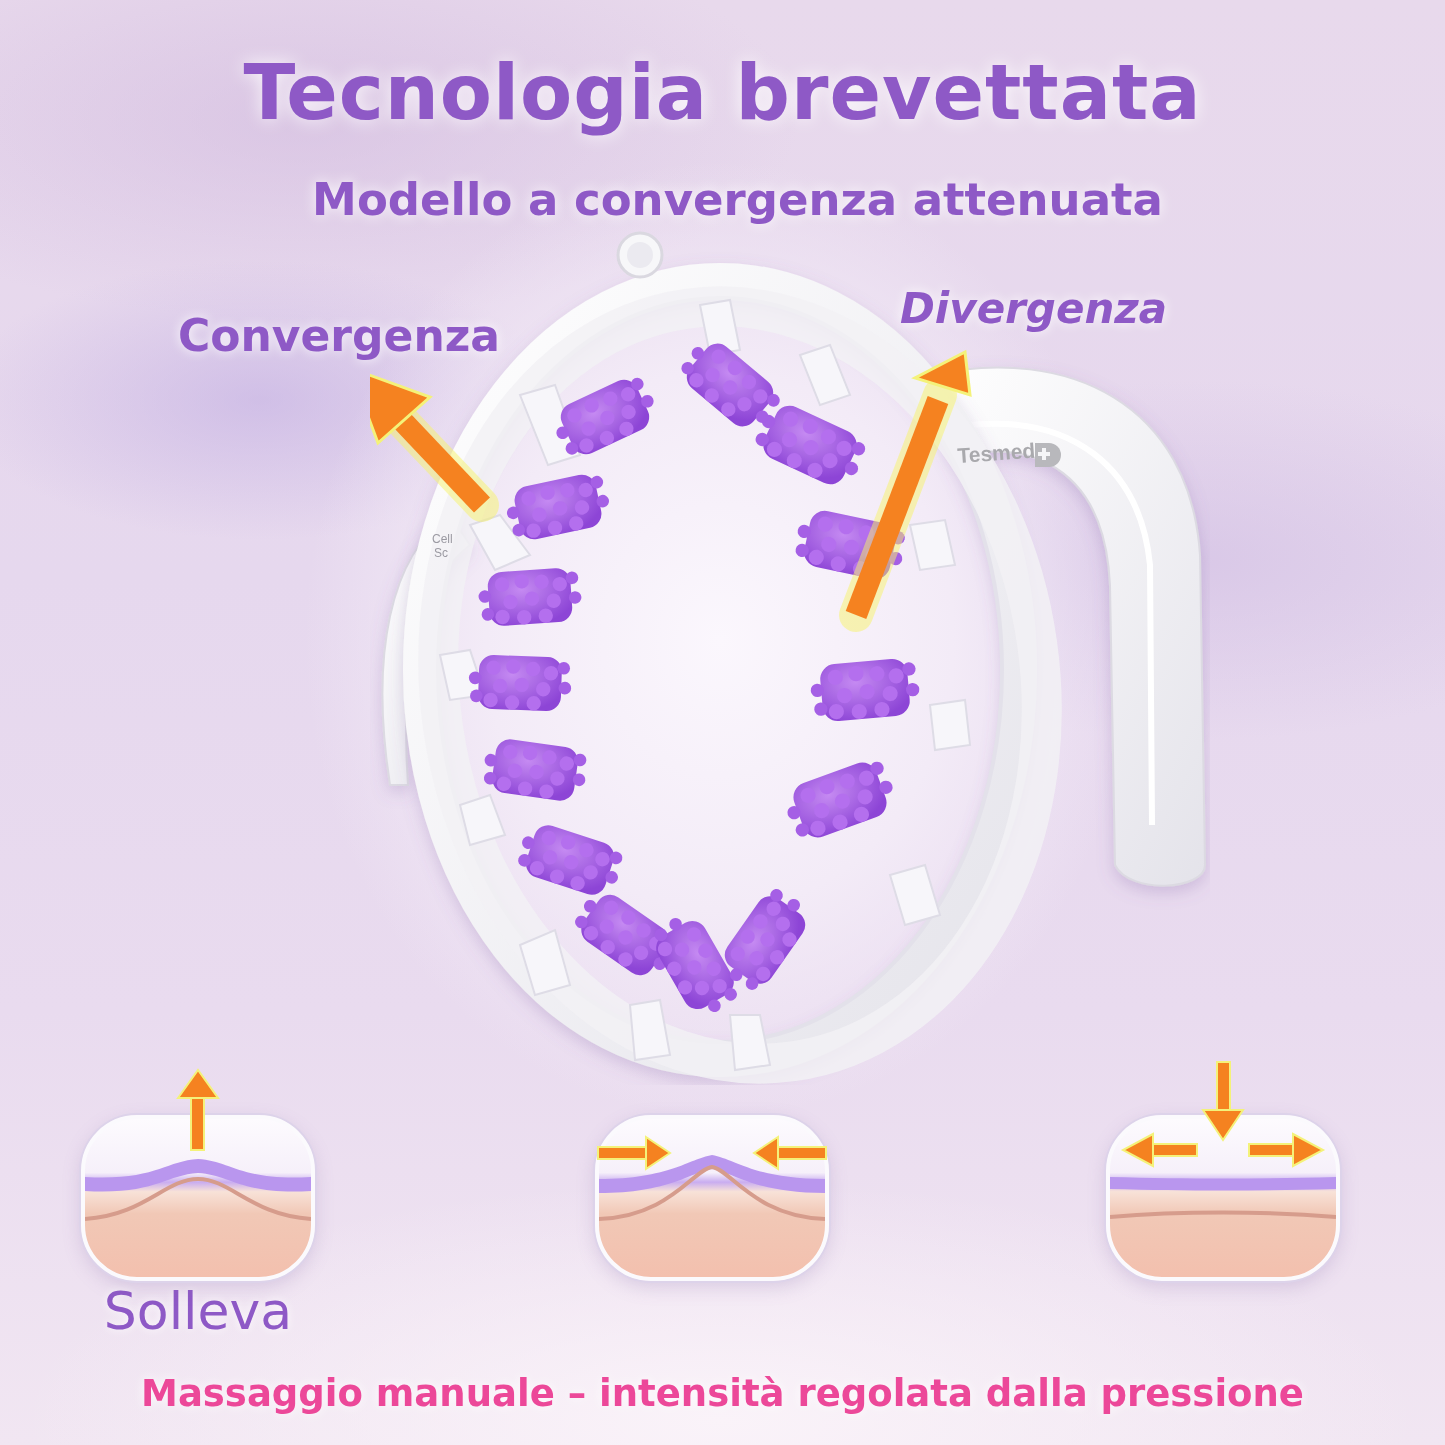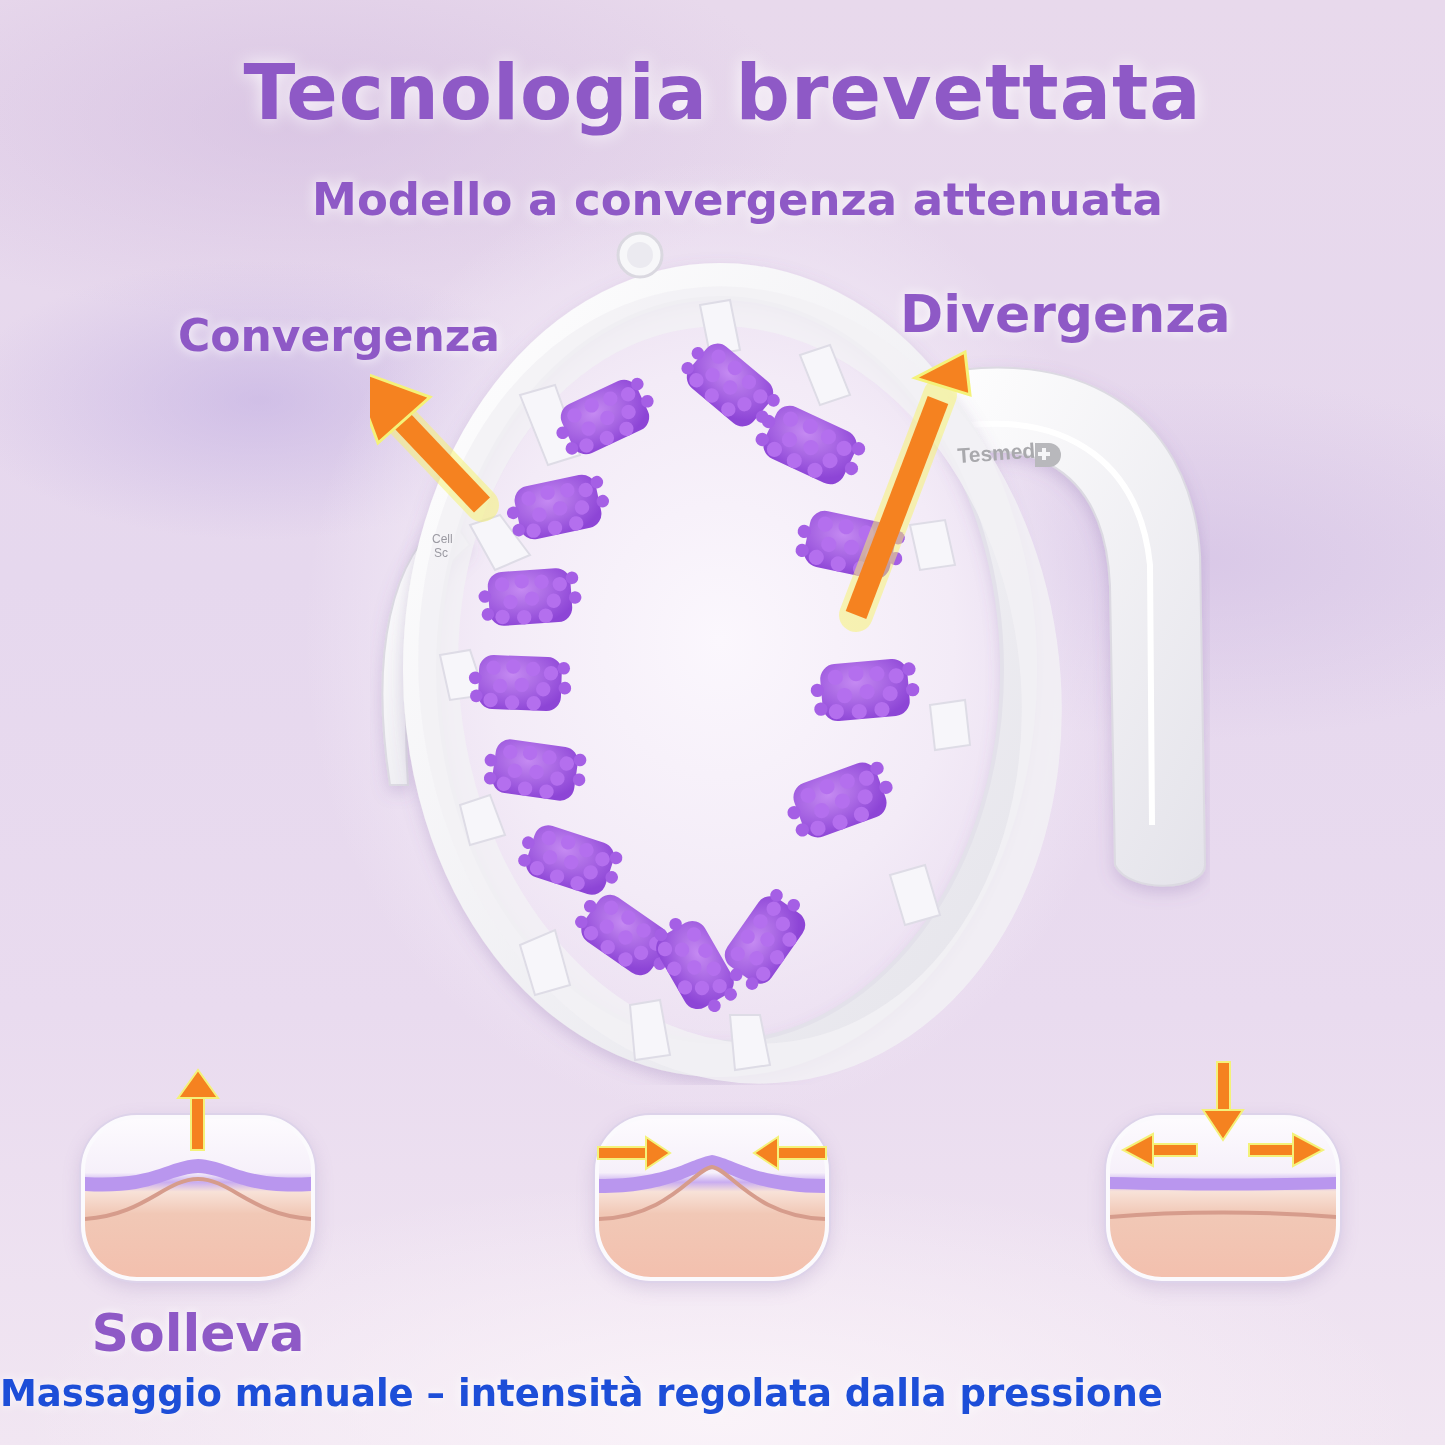--- a/index.html
+++ b/index.html
@@ -22,39 +22,39 @@
   .subtitle {
     position: absolute; left: 0; width: 100%; top: 158px; text-align: center;
     font-size: 45px; font-weight: bold; color: #8e59c6;
     text-shadow: 0 0 14px rgba(255,255,255,0.9);
   }
   .label {
     position: absolute; font-weight: bold; color: #8e59c6;
     text-shadow: 0 0 12px rgba(255,255,255,0.9);
   }
   .conv { left: 178px; top: 310px; font-size: 44px; }
-  .div { left: 900px; top: 284px; font-size: 52px; }
+  .div { left: 900px; top: 284px; font-size: 42px; font-style: italic; }
   .device { position: absolute; left: 370px; top: 225px; width: 840px; height: 860px; }
   .benefit {
     position: absolute; width: 300px; text-align: center;
   }
   .badge {
     position: relative; width: 226px; height: 158px; margin: 0 auto;
     border-radius: 56px; border: 4px solid #fbfafd;
     box-shadow: 0 0 0 2px #ddd3ea, 0 6px 18px rgba(140,110,170,0.25);
     overflow: hidden;
     background: linear-gradient(180deg, #fdfbfe 0%, #f6f0fa 34%, #c9adf0 40%, #f8e2d8 46%, #f1c8b6 60%, #f3c0ae 100%);
   }
   .benefit-title {
-    font-size: 52px; font-weight: bold; color: #8e59c6; margin-top: 22px;
+    font-size: 52px; font-weight: normal; color: #8e59c6; 
     text-shadow: 0 0 10px rgba(255,255,255,0.9);
   }
   .footer {
-    position: absolute; left: 0; width: 100%; top: 1372px; text-align: left;
-    font-size: 37px; font-weight: bold; color: #1d4ed8;
+    position: absolute; left: 0; width: 100%; top: 1372px; text-align: center;
+    font-size: 37px; font-weight: bold; color: #ec4899;
     text-shadow: 0 0 12px rgba(255,255,255,0.9);
   }
   svg { display: block; }
 </style>
 </head>
 <body>
 
 <h1 class="title" style="margin:0">Tecnologia brevettata</h1>
 <h2 class="subtitle" style="margin:15px">Modello a convergenza attenuata</h2>
 

